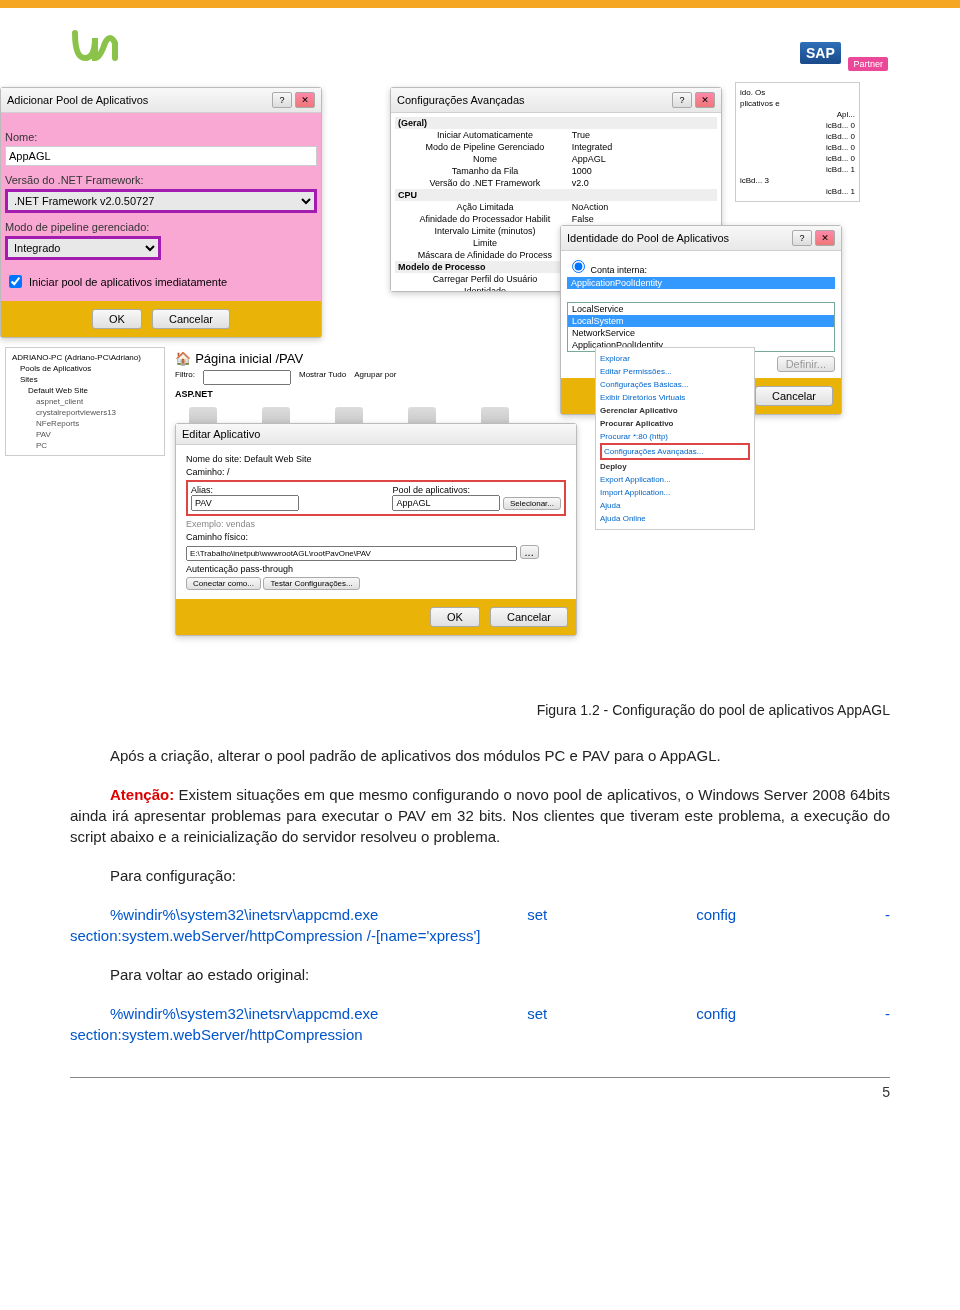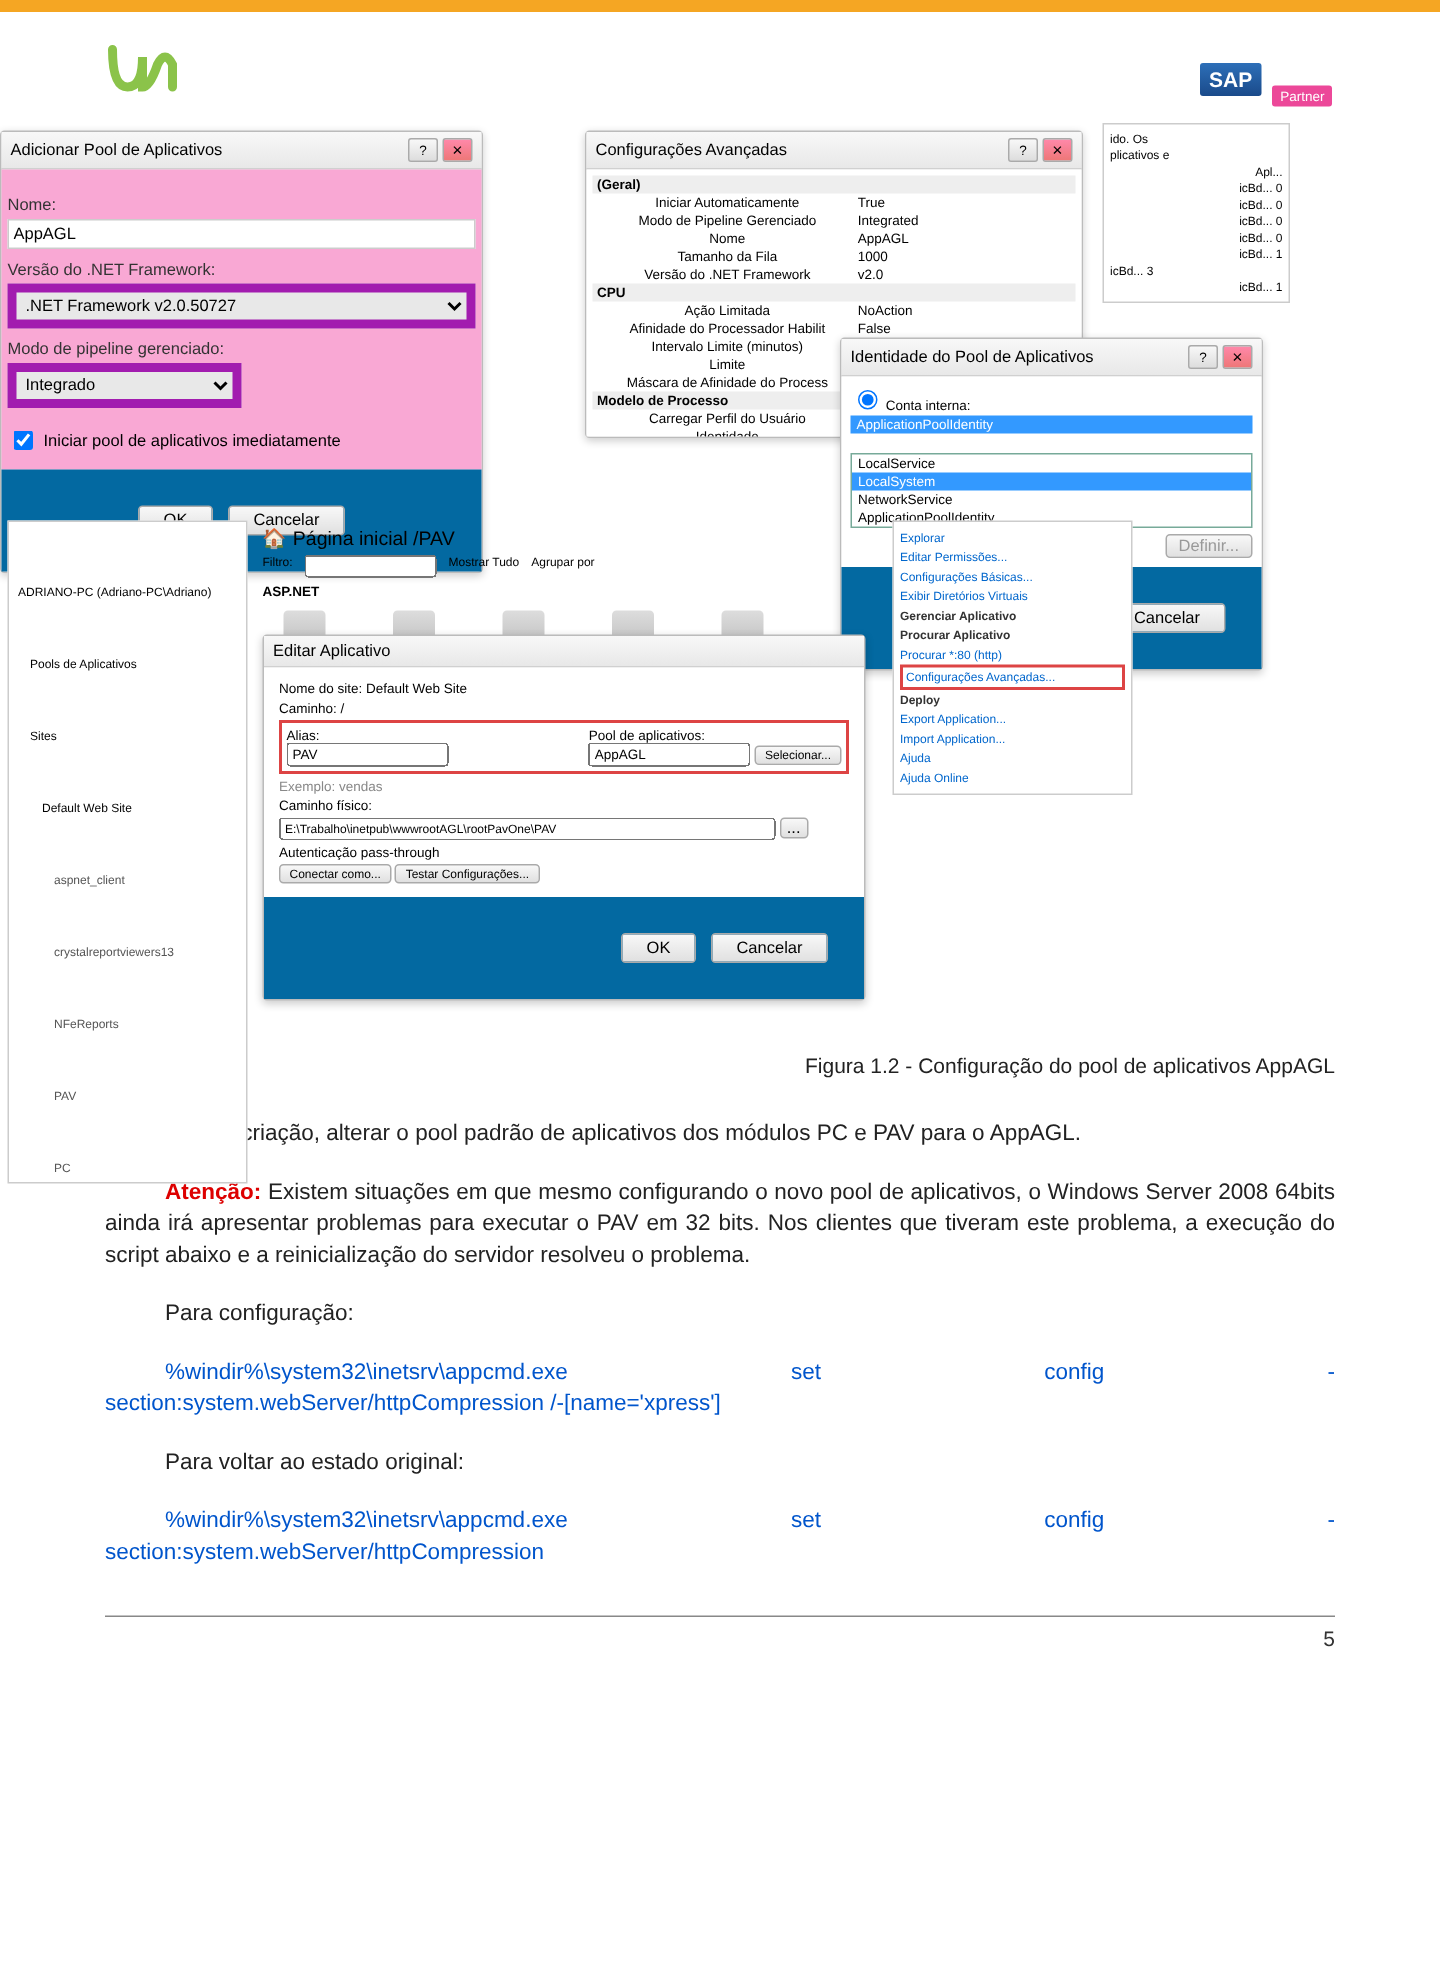--- a/index.html
+++ b/index.html
@@ -90,25 +90,25 @@
     justify-content: center;
   }
   .tb-btn.close { background: linear-gradient(#f8a,#e77); }
   .dialog1 {
     left: 0; top: 0;
     width: 320px;
   }
   .dialog1 .body { padding: 10px 4px; background: #f9a8d4; }
   .d1-label { font-size: 11px; color: #333; margin-top: 8px; }
   .d1-input { width: 100%; padding: 3px; border: 1px solid #ccc; margin-top: 3px; font-size: 11px; box-sizing: border-box; }
-  .d1-select { width: 100%; padding: 2px; border: 6px solid #a21caf; margin-top: 3px; font-size: 11px; background: #e8e8e8; }
+  .d1-select { width: 100%; padding: 2px; border: 3px solid #a21caf; margin-top: 3px; font-size: 11px; background: #e8e8e8; }
   .d1-check { margin-top: 12px; font-size: 11px; display: flex; align-items: center; gap: 4px; }
   .dialog-buttons {
-    padding: 24px;
-    background: #0369a1;
+    padding: 8px;
+    background: #eab308;
     display: flex;
     justify-content: center;
     gap: 10px;
   }
   .win-btn {
     padding: 3px 16px;
     background: linear-gradient(#f8f8f8,#e0e0e0);
     border: 1px solid #aaa;
     border-radius: 3px;
     font-size: 11px;
@@ -156,21 +156,21 @@
   }
   .iis-tree {
     position: absolute;
     left: 0; top: 0;
     width: 150px;
     background: white;
     border: 1px solid #ccc;
     padding: 4px;
     font-size: 8px;
   }
-  .iis-tree div { padding: 1px 0 1px 2px; margin-top: 37px; }
+  .iis-tree div { padding: 1px 0 1px 2px; }
   .iis-tree .site { color: #555; }
   .iis-main {
     position: absolute;
     left: 170px; top: 0;
     width: 400px;
   }
   .iis-title { font-size: 13px; padding: 4px 0; display: flex; align-items: center; gap: 4px; }
   .iis-icons { display: flex; gap: 18px; margin-top: 8px; margin-bottom: 6px; }
   .iis-icon { text-align: center; font-size: 8px; width: 55px; }
   .iis-icon .ic { width: 28px; height: 28px; background: linear-gradient(#ddd,#bbb); border-radius: 3px; margin: 0 auto 2px; }

